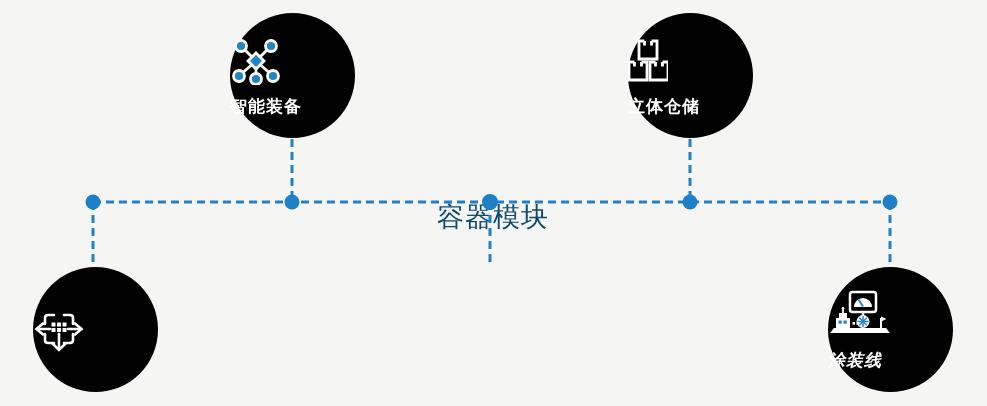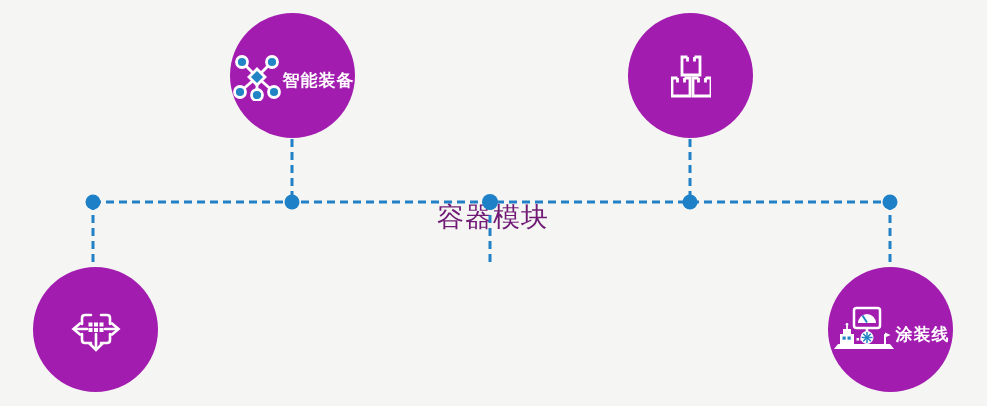--- a/index.html
+++ b/index.html
@@ -7,43 +7,43 @@
     width:987px;height:406px;
     background:#f5f5f3;
     font-family:"Liberation Sans",sans-serif;
     overflow:hidden;
   }
   .stage{position:relative;width:987px;height:406px;}
 
   
   .watermark{
     position:absolute;left:437px;top:199px;width:120px;
-    font-size:27px;letter-spacing:1px;color:#701a75;
+    font-size:27px;letter-spacing:1px;color:#0c4a6e;
     z-index:1;user-select:none;white-space:nowrap;
   }
 
   
   .connectors{position:absolute;left:0;top:0;z-index:2;}
 
   
   .node{
     position:absolute;width:125px;height:125px;border-radius:50%;
-    background:#a21caf;z-index:3;
-    display:flex;align-items:center;justify-content:center;
+    background:#000000;z-index:3;
+    display:flex;flex-direction:column;align-items:flex-start;justify-content:center;
   }
   .node .icon{display:block;height:50px;display:flex;align-items:center;justify-content:center;margin-top:2px;}
   .node .label{
     color:#ffffff;font-size:17px;font-weight:bold;letter-spacing:1px;
     margin-top:9px;white-space:nowrap;
   }
   .node-smart      {left:230px;top:13px;}
   .node-warehouse  {left:628px;top:13px;}
   .node-sorting    {left:33px; top:267px;}
   .node-production {left:428px;top:267px;}
-  .node-coating    {left:828px;top:267px;}
+  .node-coating    {left:828px;top:267px;font-style:italic;}
 </style>
 </head>
 <body>
 
 <div class="stage">
 
   <div class="watermark">容器模块</div>
 
   <svg class="connectors" width="987" height="406" viewBox="0 0 987 406">
 
@@ -94,20 +94,21 @@
           <path d="M16.5,2 V6.5 M23.5,2 V6.5"></path>
 
           <path d="M6.5,23 H1 V41 H19 V23 H13.5"></path>
           <path d="M6.5,23 V27.5 M13.5,23 V27.5"></path>
 
           <path d="M27.5,23 H22 V41 H40 V23 H34.5"></path>
           <path d="M27.5,23 V27.5 M34.5,23 V27.5"></path>
         </g>
       </svg>
     </span>
+    <span class="label">立体仓储</span>
   </div>
 
   <div class="node node-sorting">
     <span class="icon">
       <svg width="52" height="48" viewBox="0 0 52 48">
         <g stroke="#ffffff" stroke-width="2.6" fill="none" stroke-linecap="round">
 
           <path d="M21,8 H15 Q12,8 12,11 V17"></path>
           <path d="M31,8 H37 Q40,8 40,11 V17"></path>
           <path d="M12,27 V33 Q12,36 15,36 H21"></path>

